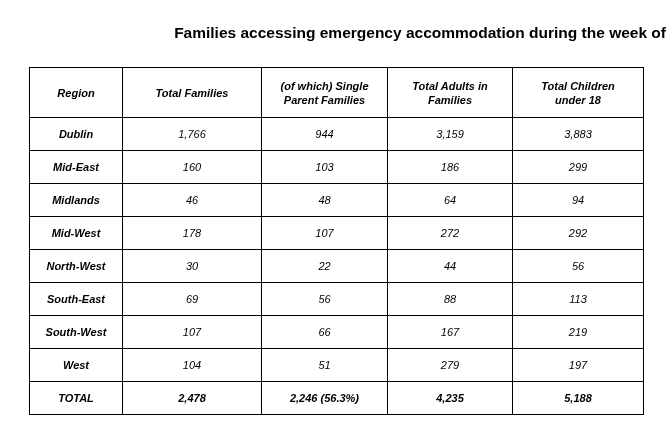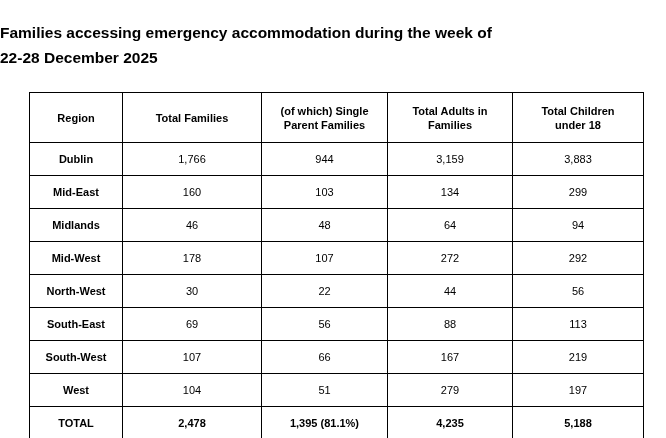--- a/index.html
+++ b/index.html
@@ -10,32 +10,33 @@
     font-family: "Liberation Sans", sans-serif;
     color: #000000;
     overflow: hidden;
   }
   .page {
     width: 666px;
     height: 438px;
     padding-top: 20px;
   }
   .title {
-    text-align: left;
+    text-align: right;
     font-weight: bold;
     font-size: 15.5px;
     line-height: 25px;
     color: #000000;
   }
   table.report {
     margin: 22px 0 16px 29px;
     width: 614px;
     border-collapse: collapse;
     border: 1.5px solid #000000;
     table-layout: fixed;
+    font-style: italic;
   }
   table.report th,
   table.report td {
     border: 1px solid #000000;
     text-align: center;
     vertical-align: middle;
     font-size: 11px;
     padding: 0 2px;
   }
   table.report thead tr { height: 50px; }
@@ -51,21 +52,20 @@
   col.c-single   { width: 126px; }
   col.c-adults   { width: 125px; }
   col.c-children { width: 131px; }
 </style>
 </head>
 <body>
 
 <div class="page">
   <div class="title">
     <div>Families accessing emergency accommodation during the week of</div>
-    <div>22-28 December 2025</div>
   </div>
 
   <table class="report">
     <colgroup>
       <col class="c-region">
       <col class="c-families">
       <col class="c-single">
       <col class="c-adults">
       <col class="c-children">
     </colgroup>
@@ -86,21 +86,21 @@
           <td class="bold">Dublin</td>
           <td>1,766</td>
           <td>944</td>
           <td>3,159</td>
           <td>3,883</td>
         </tr>
         <tr>
           <td class="bold">Mid-East</td>
           <td>160</td>
           <td>103</td>
-          <td>134</td>
+          <td>186</td>
           <td>299</td>
         </tr>
         <tr>
           <td class="bold">Midlands</td>
           <td>46</td>
           <td>48</td>
           <td>64</td>
           <td>94</td>
         </tr>
         <tr>
@@ -134,19 +134,19 @@
         <tr>
           <td class="bold">West</td>
           <td>104</td>
           <td>51</td>
           <td>279</td>
           <td>197</td>
         </tr>
         <tr>
           <td class="bold">TOTAL</td>
           <td class="bold">2,478</td>
-          <td class="bold">1,395 (81.1%)</td>
+          <td class="bold">2,246 (56.3%)</td>
           <td class="bold">4,235</td>
           <td class="bold">5,188</td>
         </tr>
       </tbody>
   </table>
 </div>
 
 </body></html>

